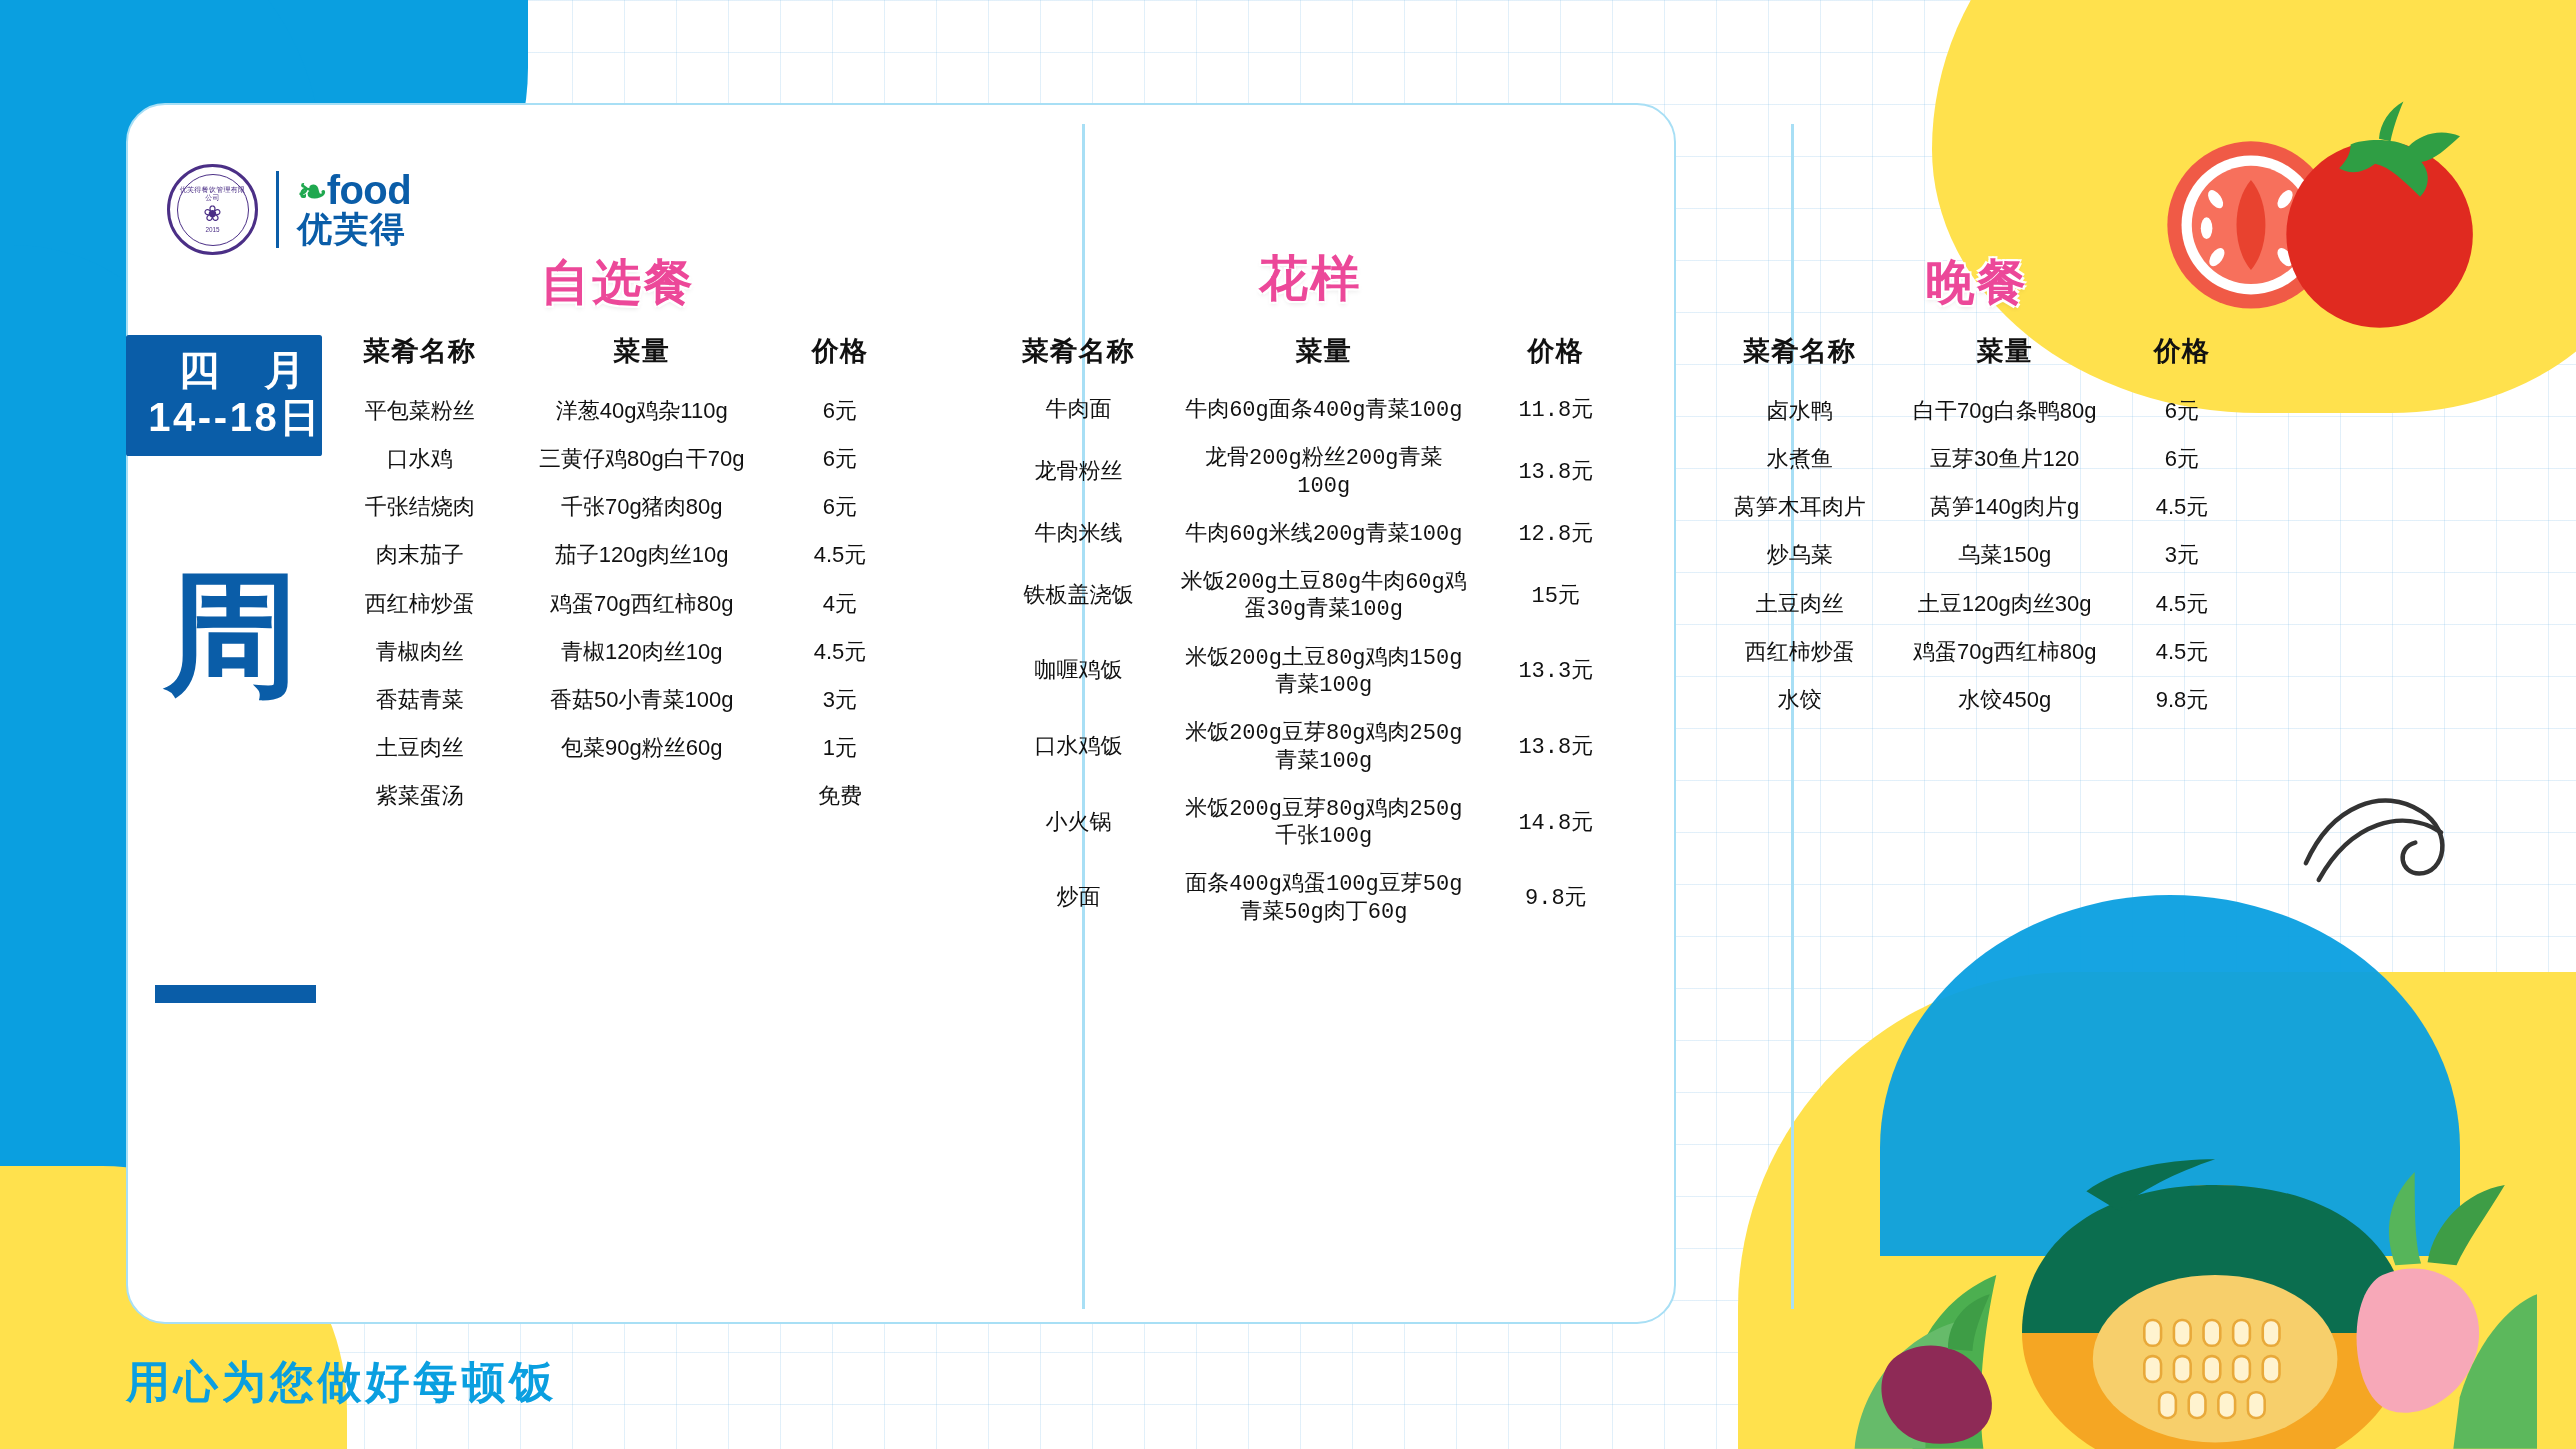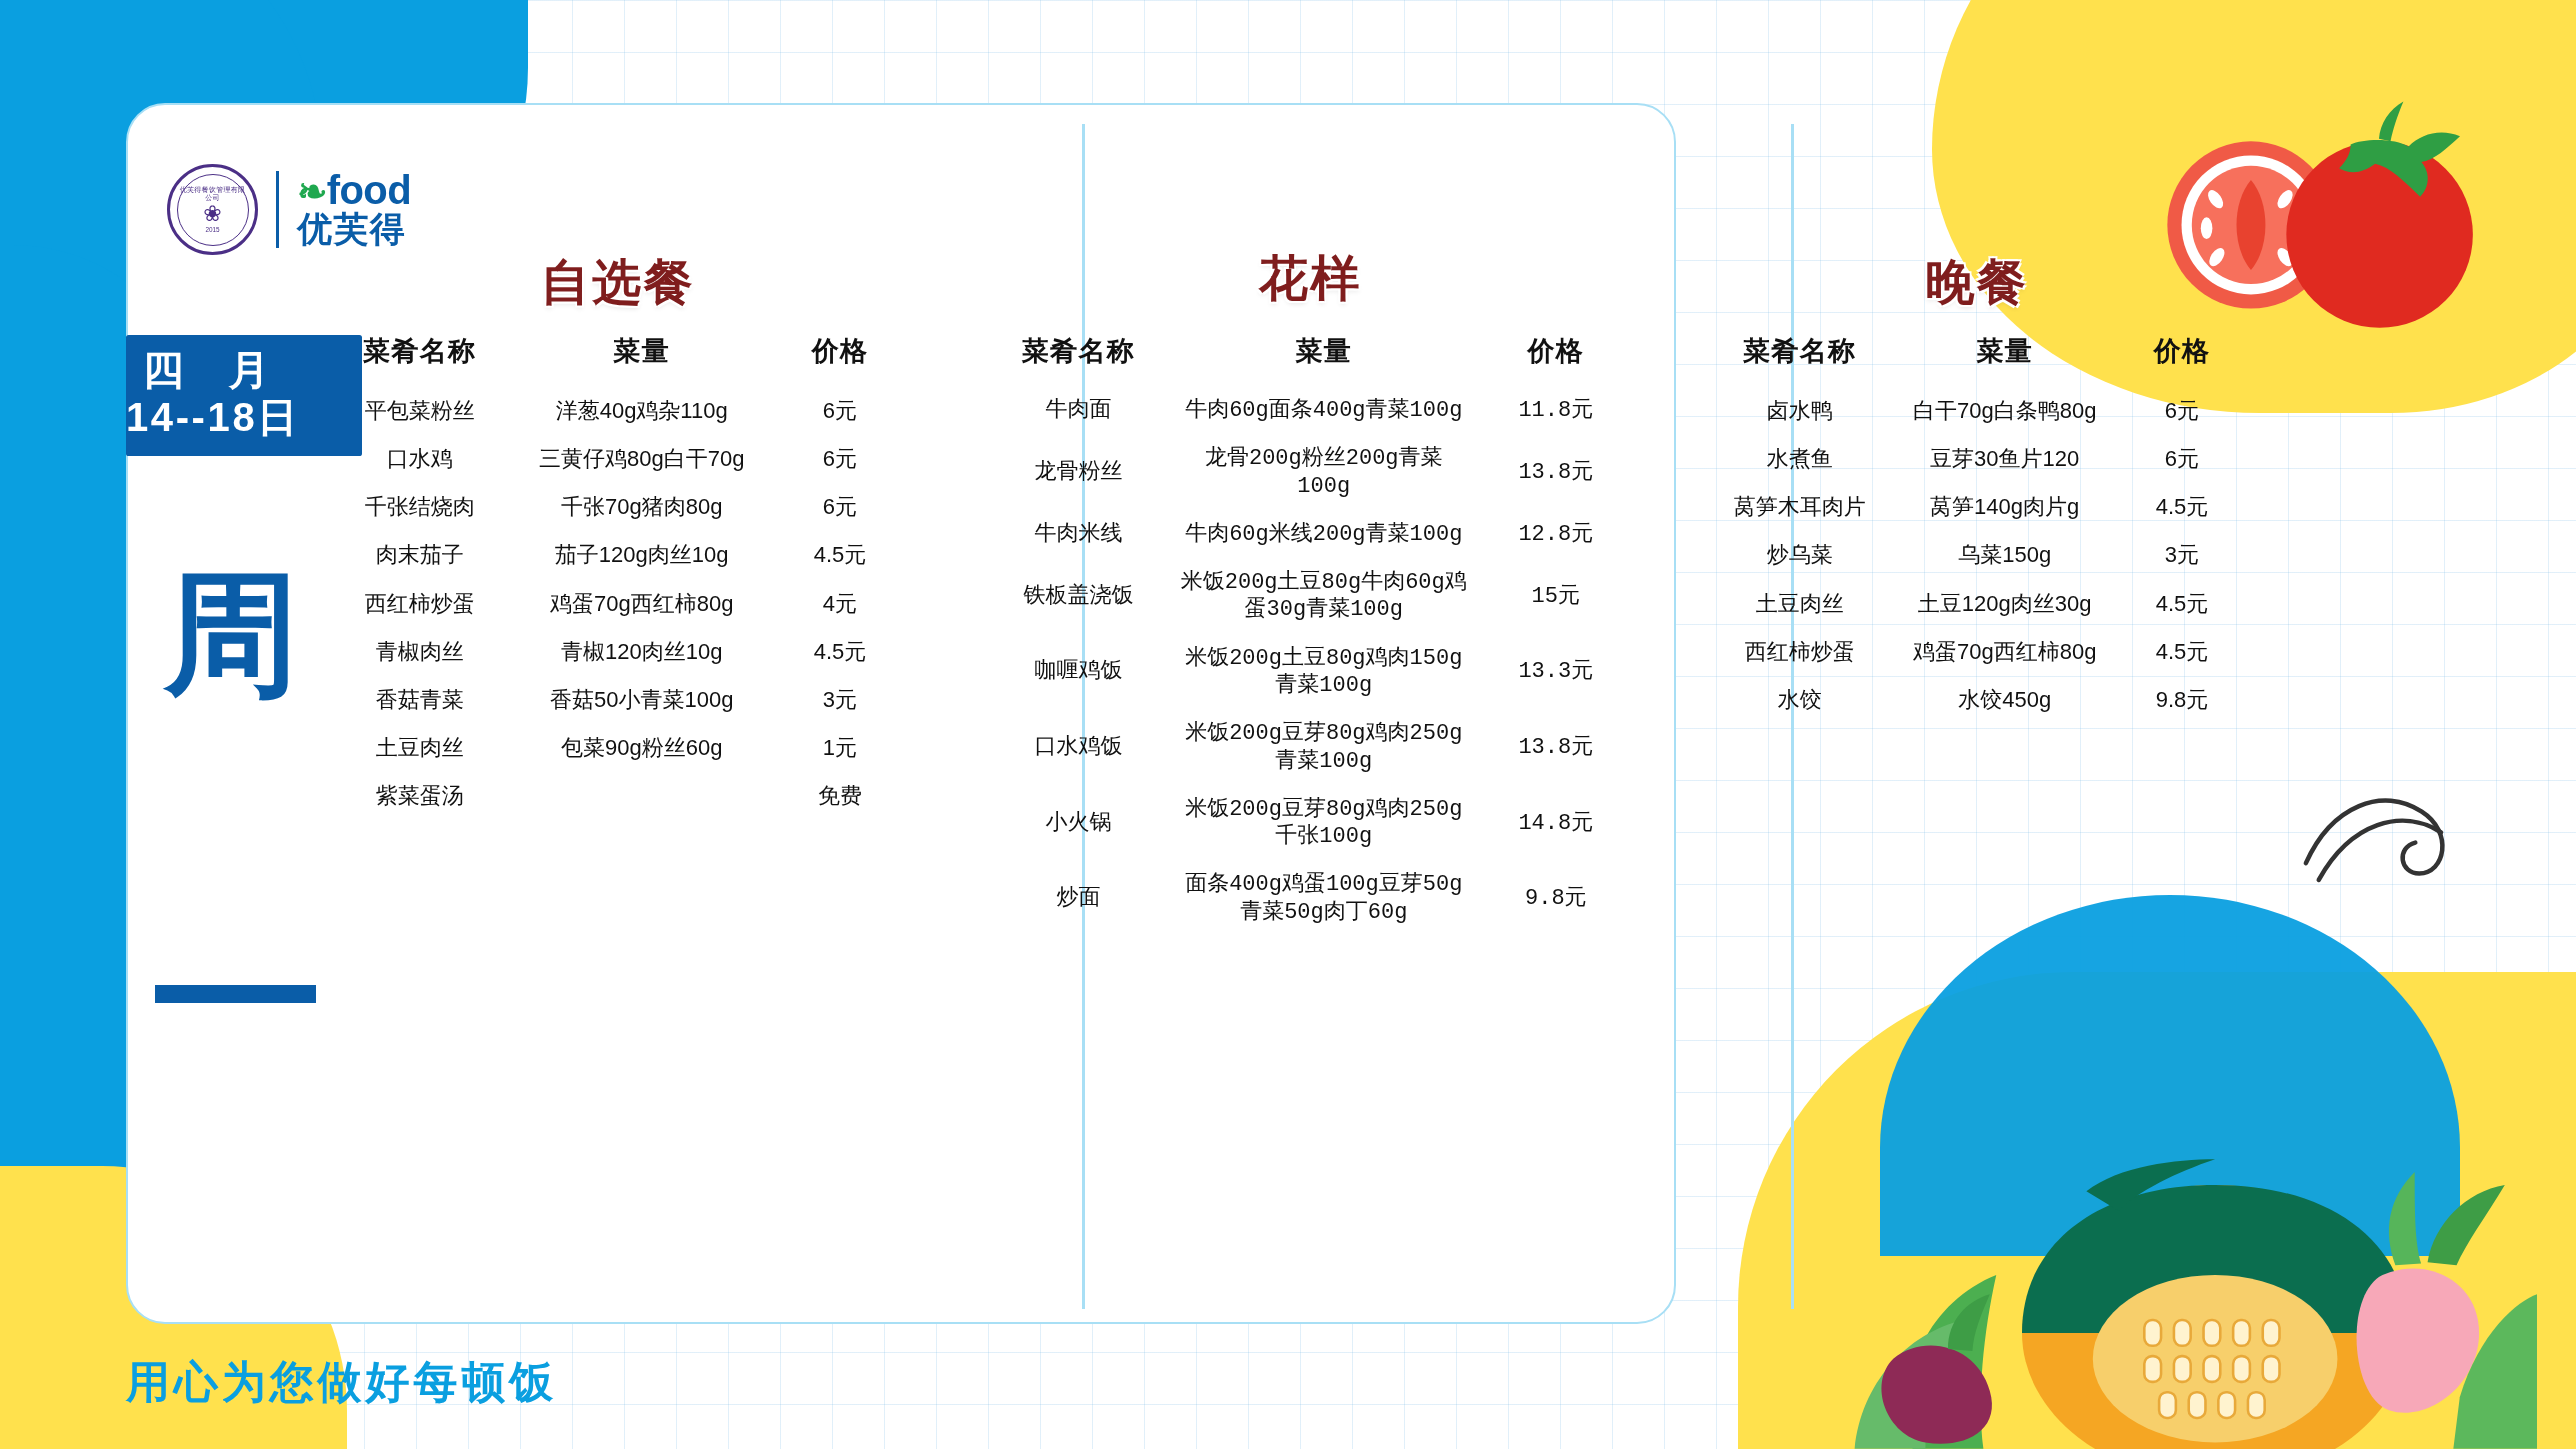--- a/index.html
+++ b/index.html
@@ -155,24 +155,24 @@
     font-weight: bold;
     color: #0a5da8;
     line-height: 1.1;
     letter-spacing: 1.3px;
   }
 
   
   .date-box {
     position: absolute;
     left: 126px; top: 335px;
-    width: 236px;
+    width: 196px;
     background: #0a5da8;
     color: #ffffff;
-    text-align: left;
+    text-align: right;
     padding: 11.6px 0 16.7px 0;
     border-radius: 2.6px;
   }
   .date-box .line1 {
     font-size: 41px;
     font-weight: bold;
     letter-spacing: 16.7px;
     padding-left: 16.7px;
     line-height: 1.15;
   }
@@ -204,21 +204,21 @@
     top: 258px;
   }
   .col-1 { left: 322px;  width: 592px; }
   .col-2 { left: 979px; width: 663px; font-family: Liberation Mono, monospace; }
   .col-3 { left: 1700px; width: 554px; }
 
   .col-title {
     text-align: center;
     font-size: 49px;
     font-weight: bold;
-    color: #7f1d1d;
+    color: #ec4899;
     letter-spacing: 2.6px;
     line-height: 1;
     margin-bottom: 22px;
     text-shadow:
       -1.9px -1.9px 0 #ffffff, 1.9px -1.9px 0 #ffffff,
       -1.9px 1.9px 0 #ffffff, 1.9px 1.9px 0 #ffffff,
       0 3.2px 5.2px rgba(0,0,0,0.10);
   }
 
   table.menu {

